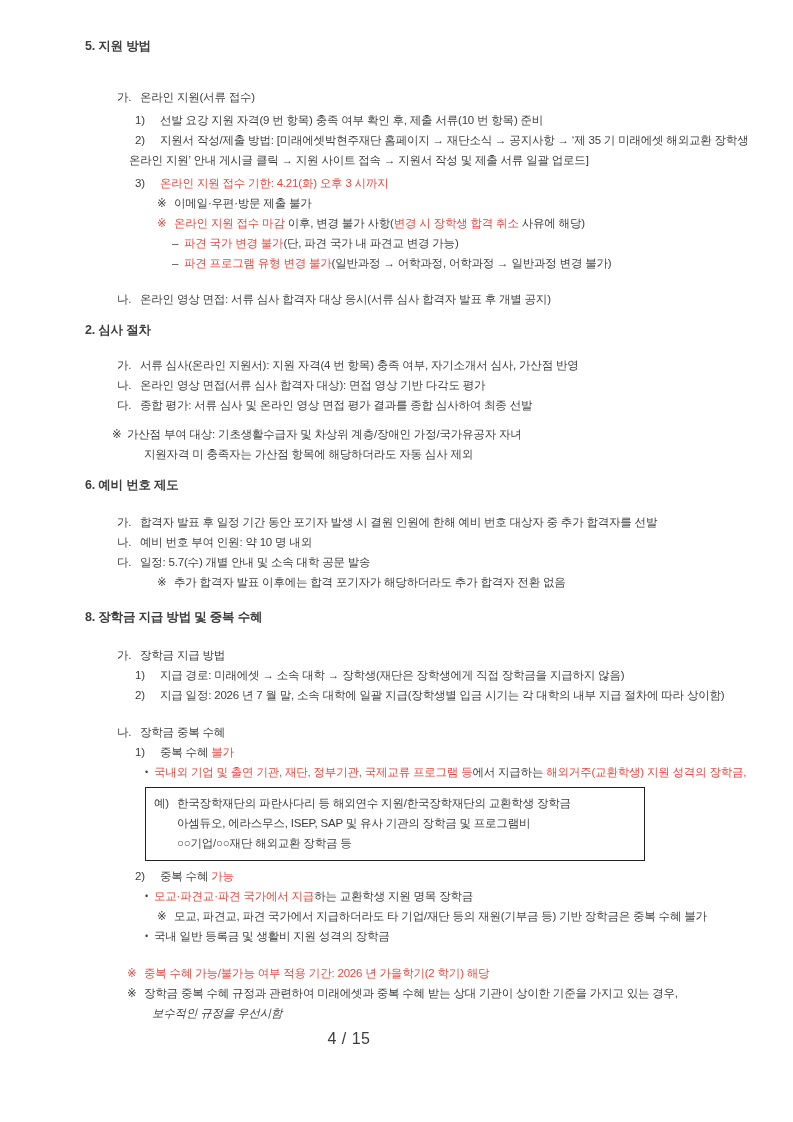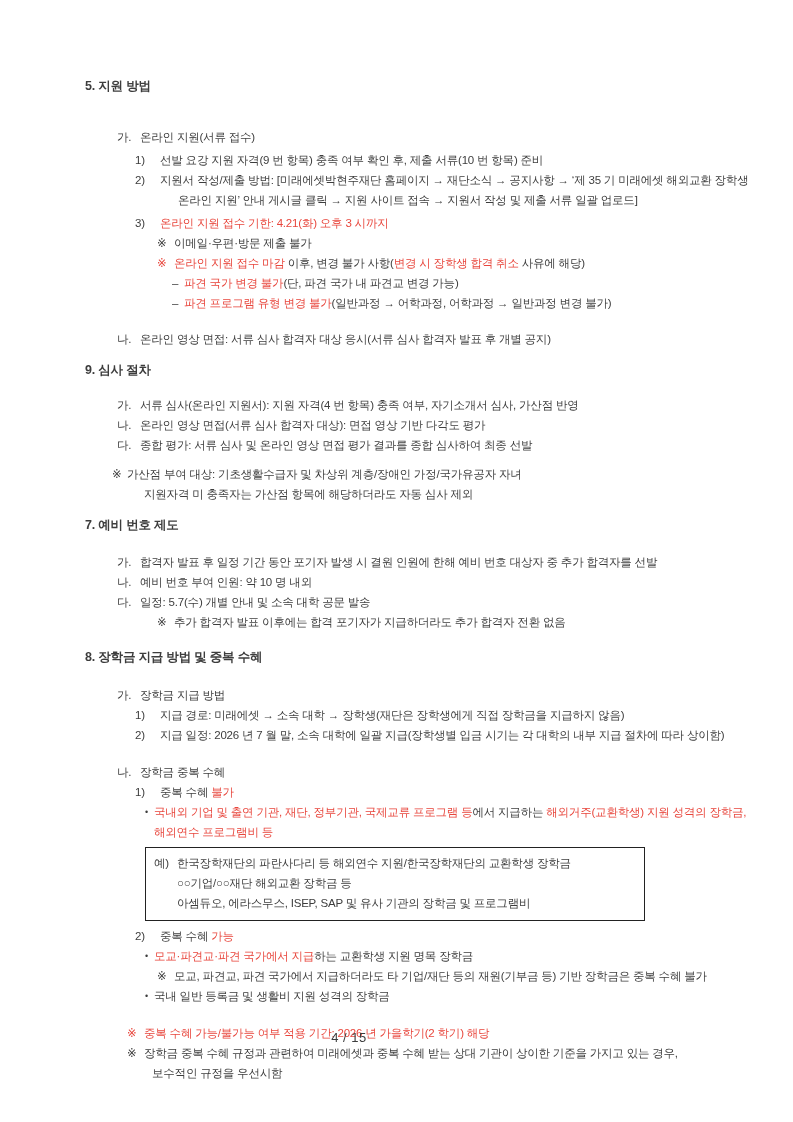--- a/index.html
+++ b/index.html
@@ -7,50 +7,50 @@
   body {
     width:793px; height:1122px;
     font-family:"Liberation Sans","DejaVu Sans",sans-serif;
     color:var(--ink,#3d3d3d);
     overflow:hidden;
   }
   .page {
     position:relative;
     width:698px; height:1122px;
     background:#fff;
-    padding:76px 58px 0 85px;
+    padding:36px 58px 0 85px;
   }
   .doc { width:675px; }
   .tline {
     display:flex;
     font-size:11.5px;
     line-height:20px;
     letter-spacing:-0.2px;
     color:var(--ink,#3d3d3d);
   }
   .tline .marker { flex:0 0 auto; }
   .tline .content { flex:1 1 auto; min-width:0; }
   .heading {
     font-weight:bold;
     font-size:12.5px;
     line-height:20px;
     margin-left:0;
   }
   
   .lv-l1  { margin-left:32px; }  .lv-l1  .marker { width:23px; }
   .lv-l2  { margin-left:50px; }  .lv-l2  .marker { width:25px; }
-  .lv-l2c { margin-left:93px; }
+  .lv-l2c { margin-left:44px; }
   .lv-n2  { margin-left:72px; }  .lv-n2  .marker { width:17px; }
   .lv-d3  { margin-left:87px; }  .lv-d3  .marker { width:12px; }
   .lv-b1  { margin-left:60px; }  .lv-b1  .marker { width:9px; font-size:9px; }
   .lv-b1c { margin-left:69px; }
   .lv-n1  { margin-left:27px; }  .lv-n1  .marker { width:15px; }
   .lv-n1c { margin-left:59px; }
   .lv-n1b { margin-left:42px; }  .lv-n1b .marker { width:17px; }
-  .lv-n1bc{ margin-left:67px; }
+  .lv-n1bc{ margin-left:67px;font-style:italic; }
   .seg.red { color:var(--red,#e8463c); }
   .seg.u {
     text-decoration-thickness:1px;
     text-underline-offset:3px;
   }
   .marker.red { color:var(--red,#e8463c); }
   .ex-box {
     margin-left:60px;
     margin-top:5px;
     width:500px;
@@ -59,21 +59,21 @@
   }
   .ex-box .tline { line-height:20px; }
   .ex-box .tline .marker { width:23px; }
   .ex-box .tline.cont { margin-left:23px; }
   .gap { width:100%; }
   .footer {
     position:absolute;
     left:0; right:0;
     top:1030px;
     text-align:center;
-    font-size:13px;
+    font-size:16px;
     color:var(--ink,#3d3d3d);
     letter-spacing:0.5px;
   }
 </style>
 </head>
 <body>
 
 <div class="page">
   <div class="doc">
       <div class="tline heading">
@@ -117,21 +117,21 @@
         <span class="marker">–</span>
         <div class="content"><span class="seg red u">파견 프로그램 유형 변경 불가</span><span class="seg">(일반과정 → 어학과정, 어학과정 → 일반과정 변경 불가)</span></div>
       </div>
       <div class="gap" style="height: 16px;"></div>
       <div class="tline lv-l1">
         <span class="marker">나.</span>
         <div class="content"><span class="seg">온라인 영상 면접: 서류 심사 합격자 대상 응시(서류 심사 합격자 발표 후 개별 공지)</span></div>
       </div>
       <div class="gap" style="height: 11px;"></div>
       <div class="tline heading">
-        <div class="content"><span class="seg">9. 심사 절차</span></div>
+        <div class="content"><span class="seg">2. 심사 절차</span></div>
       </div>
       <div class="gap" style="height: 15px;"></div>
       <div class="tline lv-l1">
         <span class="marker">가.</span>
         <div class="content"><span class="seg">서류 심사(온라인 지원서): 지원 자격(4 번 항목) 충족 여부, 자기소개서 심사, 가산점 반영</span></div>
       </div>
       <div class="tline lv-l1">
         <span class="marker">나.</span>
         <div class="content"><span class="seg">온라인 영상 면접(서류 심사 합격자 대상): 면접 영상 기반 다각도 평가</span></div>
       </div>
@@ -142,38 +142,38 @@
       <div class="gap" style="height: 9px;"></div>
       <div class="tline lv-n1">
         <span class="marker">※</span>
         <div class="content"><span class="seg">가산점 부여 대상: 기초생활수급자 및 차상위 계층/장애인 가정/국가유공자 자녀</span></div>
       </div>
       <div class="tline lv-n1c">
         <div class="content"><span class="seg u">지원자격 미 충족자는 가산점 항목에 해당하더라도 자동 심사 제외</span></div>
       </div>
       <div class="gap" style="height: 11px;"></div>
       <div class="tline heading">
-        <div class="content"><span class="seg">7. 예비 번호 제도</span></div>
+        <div class="content"><span class="seg">6. 예비 번호 제도</span></div>
       </div>
       <div class="gap" style="height: 17px;"></div>
       <div class="tline lv-l1">
         <span class="marker">가.</span>
         <div class="content"><span class="seg">합격자 발표 후 일정 기간 동안 포기자 발생 시 </span><span class="seg u">결원 인원에 한해</span><span class="seg"> 예비 번호 대상자 중 추가 합격자를 선발</span></div>
       </div>
       <div class="tline lv-l1">
         <span class="marker">나.</span>
         <div class="content"><span class="seg">예비 번호 부여 인원: 약 10 명 내외</span></div>
       </div>
       <div class="tline lv-l1">
         <span class="marker">다.</span>
         <div class="content"><span class="seg">일정: 5.7(수) 개별 안내 및 소속 대학 공문 발송</span></div>
       </div>
       <div class="tline lv-n2">
         <span class="marker">※</span>
-        <div class="content"><span class="seg">추가 합격자 발표 이후에는 합격 포기자가 지급하더라도 추가 합격자 전환 없음</span></div>
+        <div class="content"><span class="seg">추가 합격자 발표 이후에는 합격 포기자가 해당하더라도 추가 합격자 전환 없음</span></div>
       </div>
       <div class="gap" style="height: 15px;"></div>
       <div class="tline heading">
         <div class="content"><span class="seg">8. 장학금 지급 방법 및 중복 수혜</span></div>
       </div>
       <div class="gap" style="height: 18px;"></div>
       <div class="tline lv-l1">
         <span class="marker">가.</span>
         <div class="content"><span class="seg">장학금 지급 방법</span></div>
       </div>
@@ -190,34 +190,31 @@
         <span class="marker">나.</span>
         <div class="content"><span class="seg">장학금 중복 수혜</span></div>
       </div>
       <div class="tline lv-l2">
         <span class="marker">1)</span>
         <div class="content"><span class="seg">중복 수혜 </span><span class="seg red">불가</span></div>
       </div>
       <div class="tline lv-b1">
         <span class="marker">•</span>
         <div class="content"><span class="seg red u">국내외 기업 및 출연 기관, 재단, 정부기관, 국제교류 프로그램 등</span><span class="seg">에서 지급하는 </span><span class="seg red u">해외거주(교환학생) 지원 성격의 장학금,</span></div>
-      </div>
-      <div class="tline lv-b1c">
-        <div class="content"><span class="seg red u">해외연수 프로그램비 등</span></div>
       </div>
       <div class="ex-box">
         <div class="tline ">
           <span class="marker">예)</span>
           <div class="content"><span class="seg">한국장학재단의 파란사다리 등 해외연수 지원/한국장학재단의 교환학생 장학금</span></div>
         </div>
         <div class="tline cont">
-          <div class="content"><span class="seg">○○기업/○○재단 해외교환 장학금 등</span></div>
+          <div class="content"><span class="seg">아셈듀오, 에라스무스, ISEP, SAP 및 유사 기관의 장학금 및 프로그램비</span></div>
         </div>
         <div class="tline cont">
-          <div class="content"><span class="seg">아셈듀오, 에라스무스, ISEP, SAP 및 유사 기관의 장학금 및 프로그램비</span></div>
+          <div class="content"><span class="seg">○○기업/○○재단 해외교환 장학금 등</span></div>
         </div>
       </div>
       <div class="gap" style="height: 5px;"></div>
       <div class="tline lv-l2">
         <span class="marker">2)</span>
         <div class="content"><span class="seg">중복 수혜 </span><span class="seg red">가능</span></div>
       </div>
       <div class="tline lv-b1">
         <span class="marker">•</span>
         <div class="content"><span class="seg red u">모교·파견교·파견 국가에서 지급</span><span class="seg">하는 교환학생 지원 명목 장학금</span></div>

